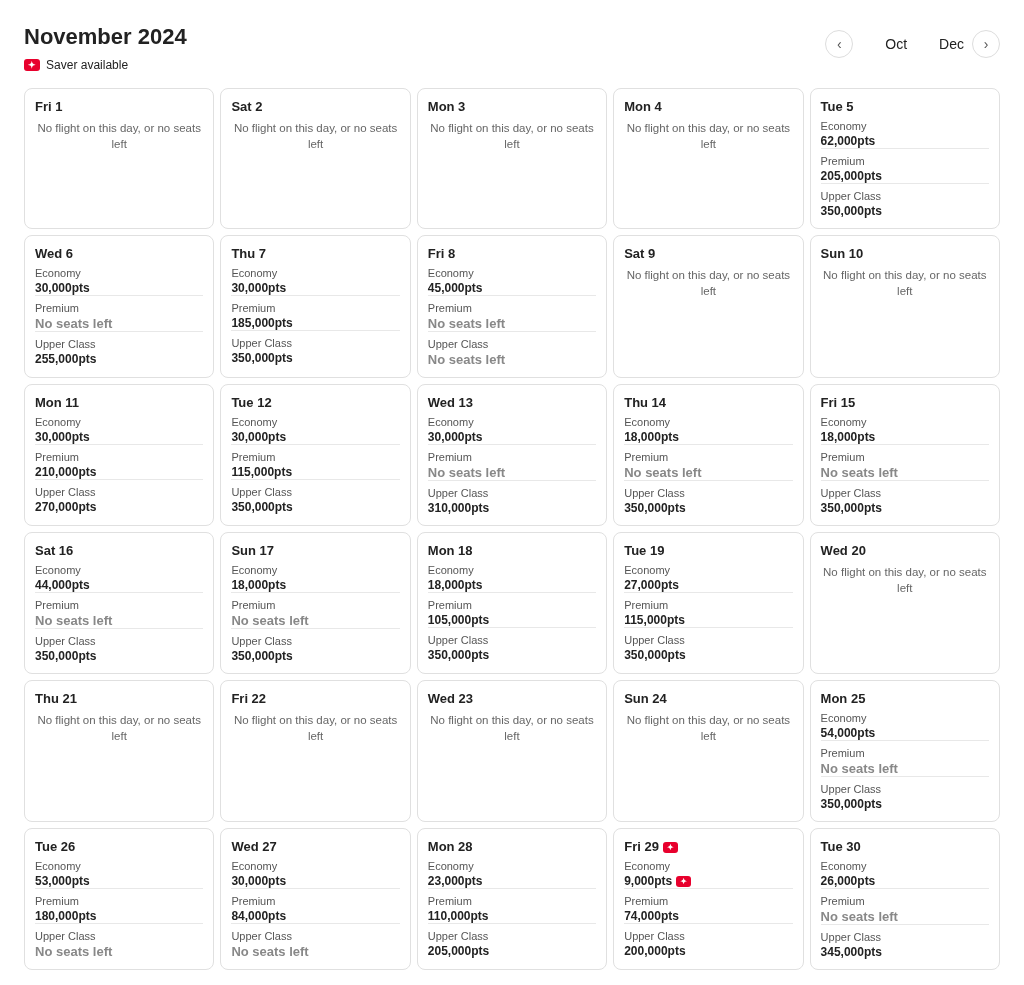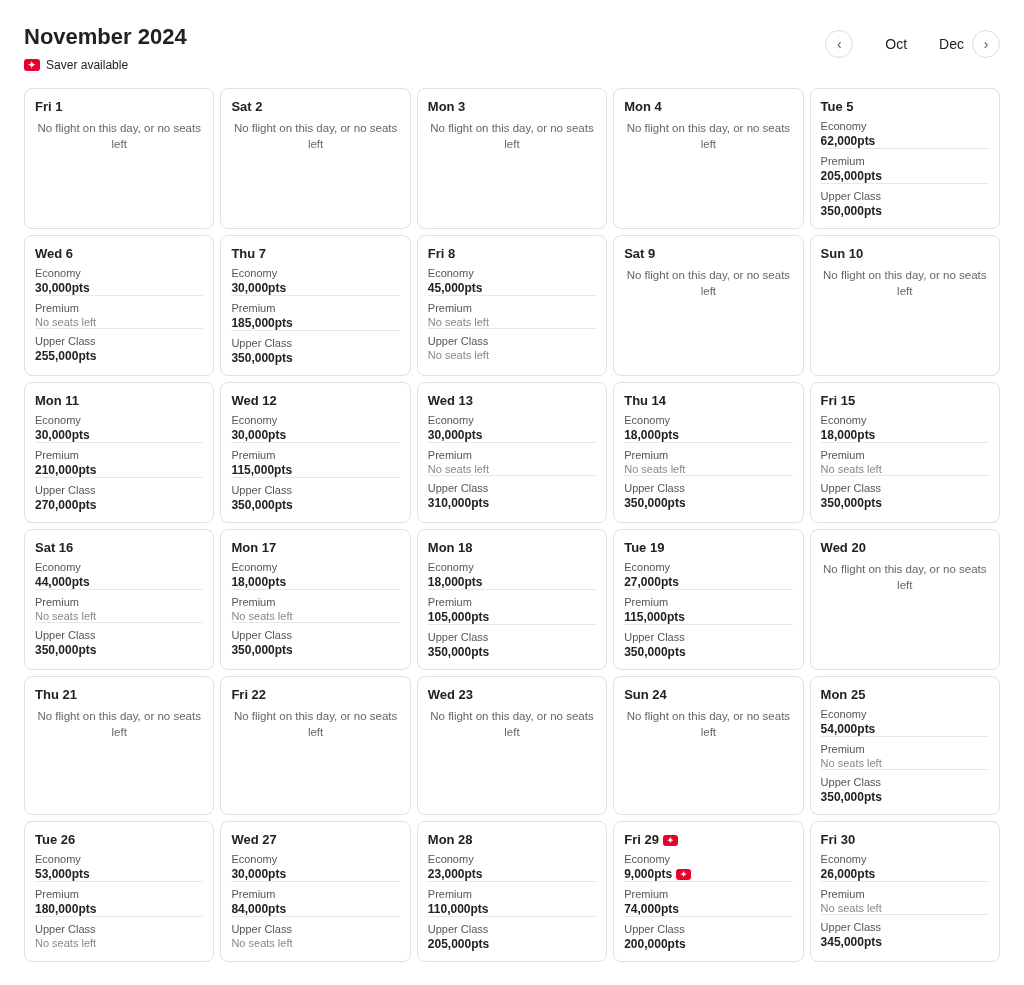--- a/index.html
+++ b/index.html
@@ -102,23 +102,23 @@
       font-size: 11px;
       color: #555;
       margin-bottom: 2px;
     }
     .fare-value {
       font-size: 12px;
       font-weight: 700;
       color: #222;
     }
     .fare-value.no-seats {
-      font-size: 11px;
+      font-size: 13px;
       color: #888;
-      font-weight: 400;
+      font-weight: 700;
     }
     .saver-tag {
       display: inline-block;
       background: #e8002d;
       color: #fff;
       border-radius: 3px;
       font-size: 8px;
       padding: 1px 4px;
       font-weight: 700;
       vertical-align: middle;
@@ -248,21 +248,21 @@
           <div class="fare-label">Premium</div>
           <div class="fare-value">210,000pts</div>
         </div>
         <div class="fare-row">
           <div class="fare-label">Upper Class</div>
           <div class="fare-value">270,000pts</div>
         </div>
       </div>
     </div>
     <div class="day-cell">
-      <div class="day-name">Wed 12</div>
+      <div class="day-name">Tue 12</div>
       <div class="fare-section">
         <div class="fare-row">
           <div class="fare-label">Economy</div>
           <div class="fare-value">30,000pts</div>
         </div>
         <div class="fare-row">
           <div class="fare-label">Premium</div>
           <div class="fare-value">115,000pts</div>
         </div>
         <div class="fare-row">
@@ -333,21 +333,21 @@
           <div class="fare-label">Premium</div>
           <div class="fare-value no-seats">No seats left</div>
         </div>
         <div class="fare-row">
           <div class="fare-label">Upper Class</div>
           <div class="fare-value">350,000pts</div>
         </div>
       </div>
     </div>
     <div class="day-cell">
-      <div class="day-name">Mon 17</div>
+      <div class="day-name">Sun 17</div>
       <div class="fare-section">
         <div class="fare-row">
           <div class="fare-label">Economy</div>
           <div class="fare-value">18,000pts</div>
         </div>
         <div class="fare-row">
           <div class="fare-label">Premium</div>
           <div class="fare-value no-seats">No seats left</div>
         </div>
         <div class="fare-row">
@@ -489,21 +489,21 @@
           <div class="fare-label">Premium</div>
           <div class="fare-value">74,000pts</div>
         </div>
         <div class="fare-row">
           <div class="fare-label">Upper Class</div>
           <div class="fare-value">200,000pts</div>
         </div>
       </div>
     </div>
     <div class="day-cell">
-      <div class="day-name">Fri 30</div>
+      <div class="day-name">Tue 30</div>
       <div class="fare-section">
         <div class="fare-row">
           <div class="fare-label">Economy</div>
           <div class="fare-value">26,000pts</div>
         </div>
         <div class="fare-row">
           <div class="fare-label">Premium</div>
           <div class="fare-value no-seats">No seats left</div>
         </div>
         <div class="fare-row">

